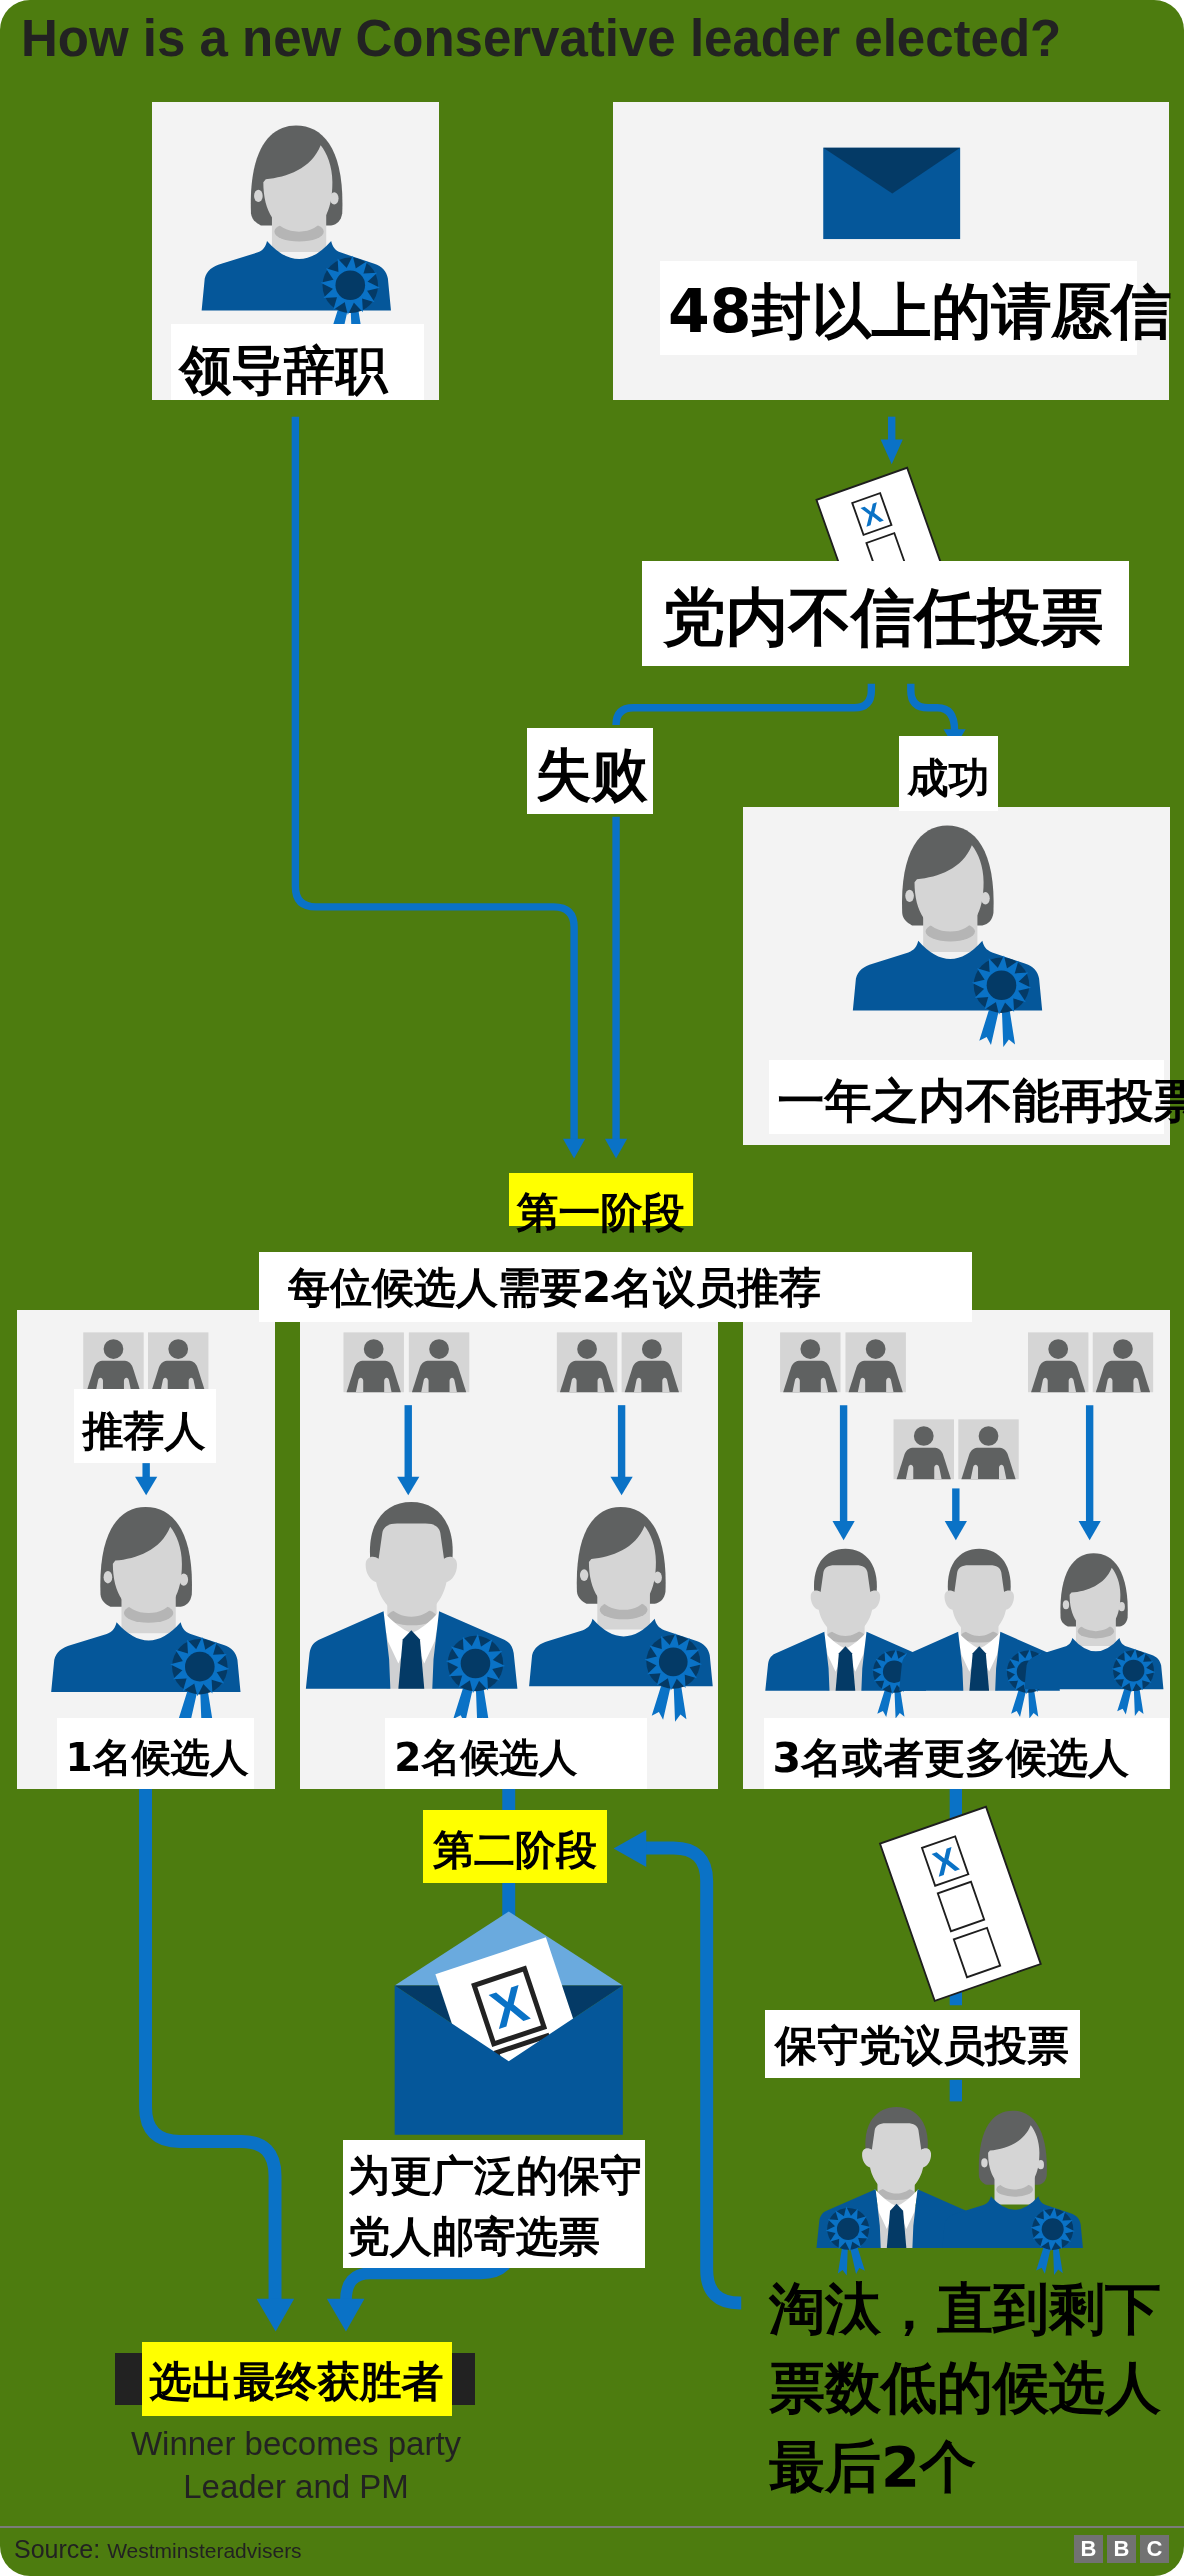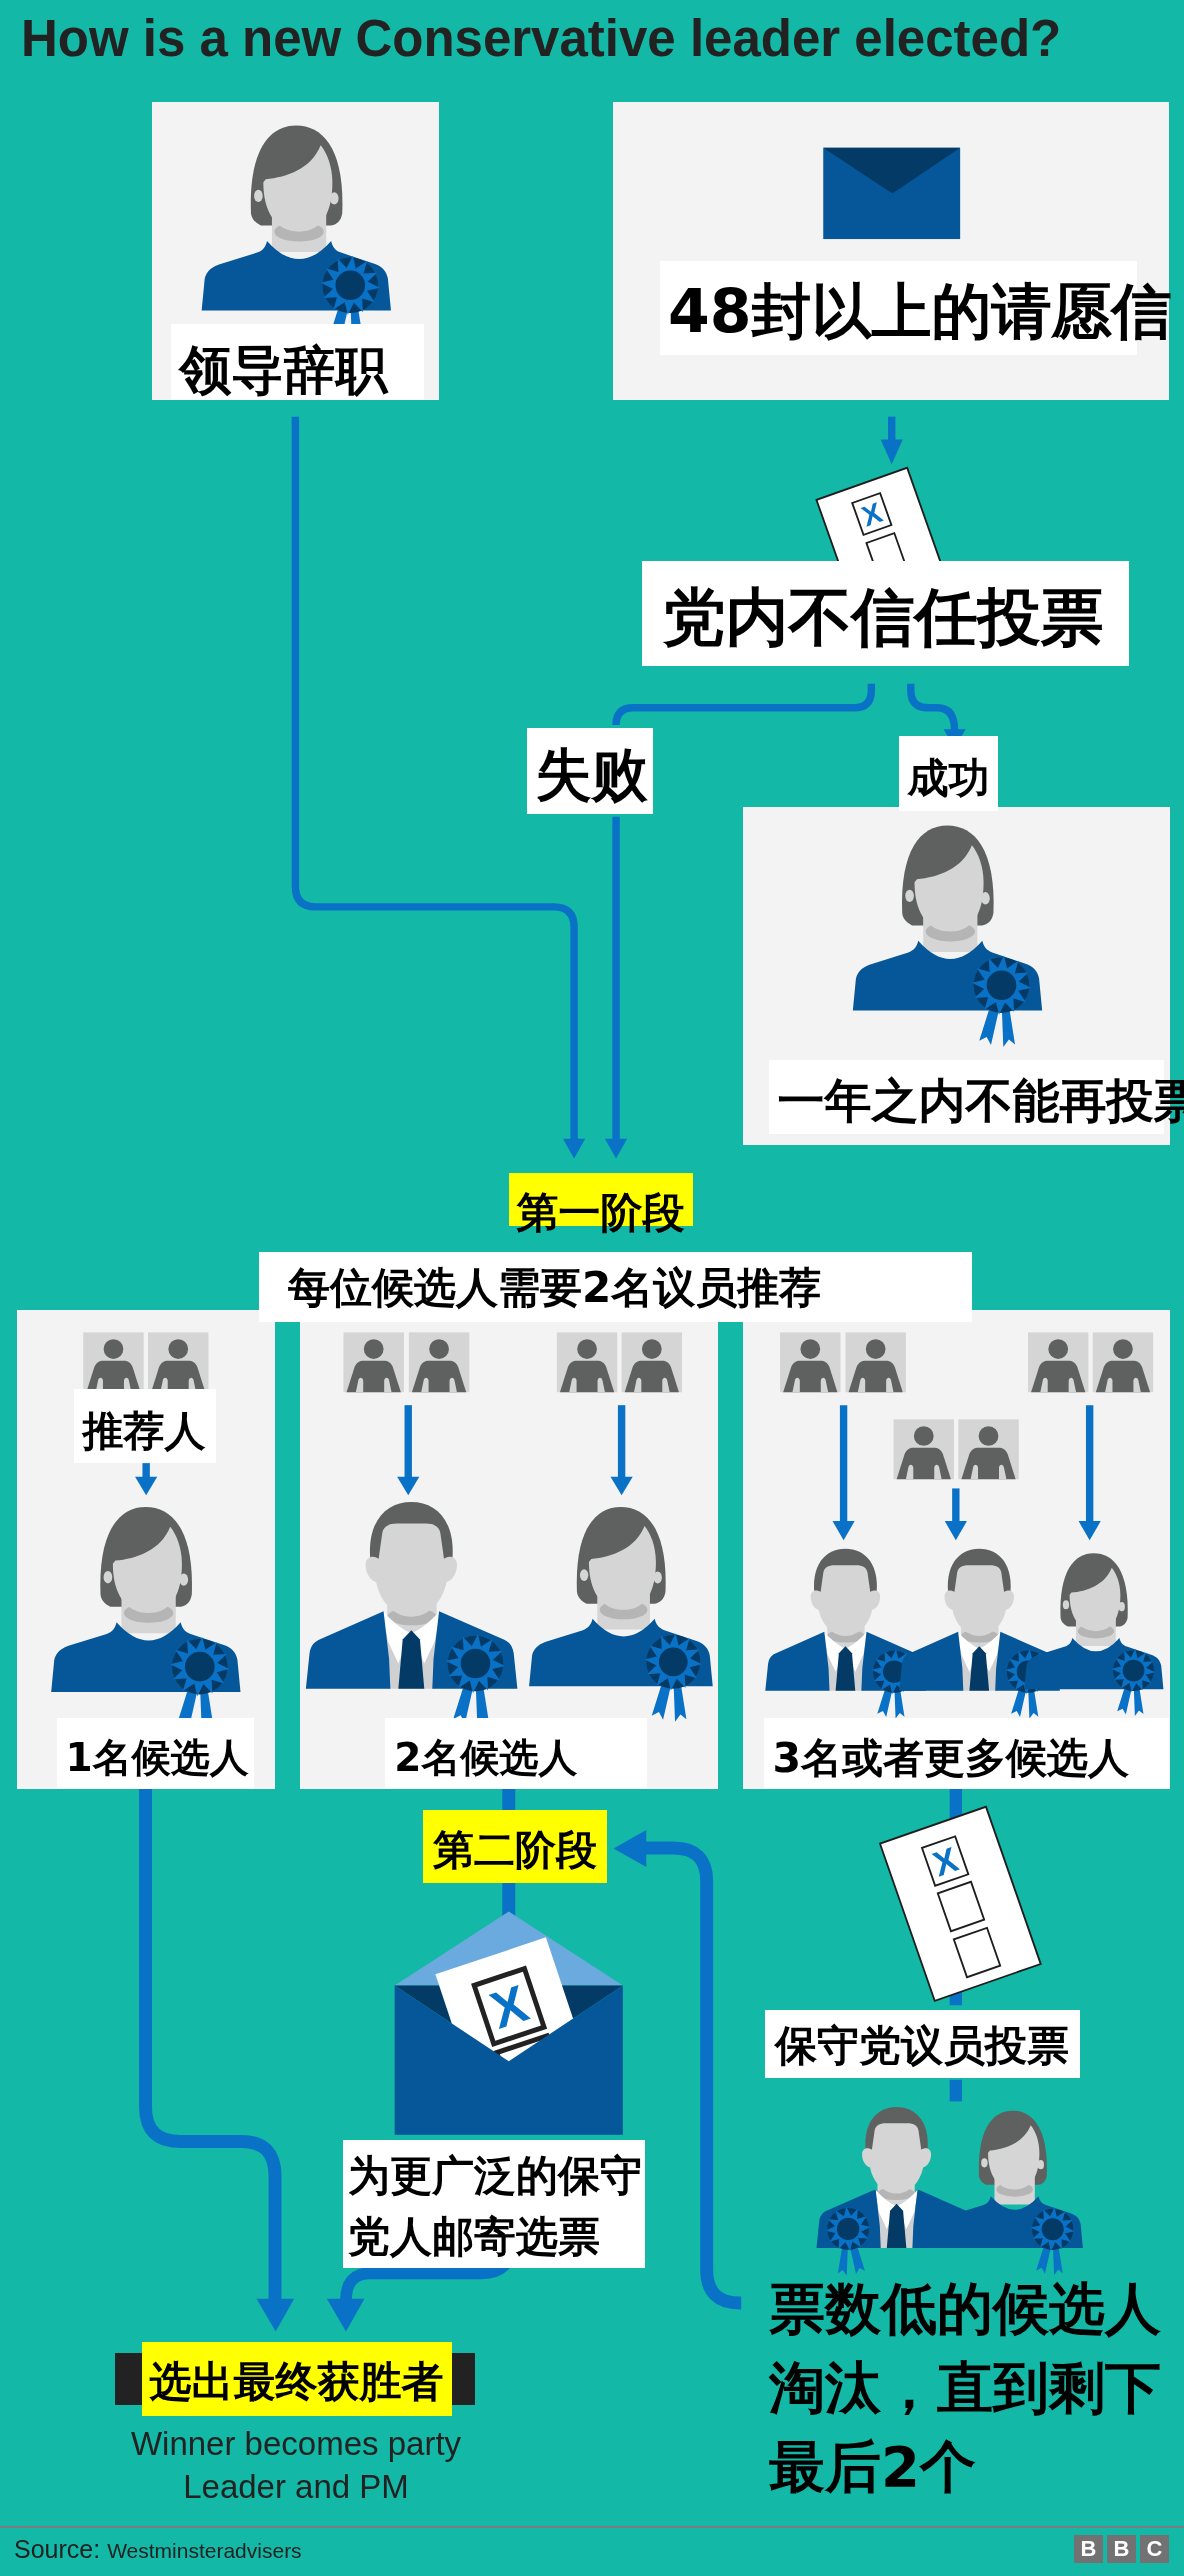--- a/index.html
+++ b/index.html
@@ -1,21 +1,21 @@
 <!DOCTYPE html>
 <html style="--line-blue: #0a72c6; --body-blue: #05579a; --navy: #043a66; --flap-light: #6aaade; --highlight: #ffff00; --panel: #f3f3f3; --hair: #5f6161; --skin: #d5d5d5; --logo-grey: #727272; --text-dark: #222222;font-size:10px"><head>
 <meta charset="utf-8">
 <style>
   :root{
     --line-blue:#0a72c6; --body-blue:#05579a; --navy:#043a66; --flap-light:#6aaade;
     --highlight:#ffff00; --panel:#f3f3f3; --hair:#5f6161; --skin:#d5d5d5;
     --logo-grey:#727272; --text-dark:#222222;
   }
   html,body{margin:0;padding:0;background:#fff;}
-  #page{position:relative;width:1184px;height:2576px;overflow:hidden;background:#14b8a6;font-family:"Liberation Sans",sans-serif;}
+  #page{position:relative;width:1184px;height:2576px;overflow:hidden;background:#4d7c0f;font-family:"Liberation Sans",sans-serif;border-radius:30px;}
   .abs{position:absolute;}
   .panel{position:absolute;background:var(--panel,#f3f3f3);}
   .gfx{position:absolute;left:0;top:0;width:1184px;height:2576px;}
   .lbl{position:absolute;background:#fff;}
   .lbl.yellow{background:var(--highlight,#ffff00);}
   .txt{position:absolute;white-space:nowrap;font-family:"DejaVu Sans",sans-serif;font-weight:bold;color:#000;}
   .title{font-family:"Liberation Sans",sans-serif;font-weight:bold;color:var(--text-dark,#222);white-space:nowrap;}
   .note{font-family:"Liberation Sans",sans-serif;color:var(--text-dark,#222);text-align:center;}
   .source{font-family:"Liberation Sans",sans-serif;color:var(--text-dark,#222);white-space:nowrap;}
   .logo-box{position:absolute;top:2535px;width:29px;height:28px;background:var(--logo-grey,#727272);color:#fff;font-family:"Liberation Sans",sans-serif;font-weight:bold;font-size:22px;line-height:28px;text-align:center;}
@@ -258,22 +258,22 @@
       <div>为更广泛的保守</div>
       <div>党人邮寄选票</div>
     </div>
   </div>
 
   <div class="lbl" style="left:765px;top:2010px;width:315px;height:68px;">
     <div class="txt" style="left:10px;top:15.4px;font-size:42px;line-height:42px;">保守党议员投票</div>
   </div>
 
   <div class="txt" style="left:769px;top:2269px;font-size:56px;line-height:79px;">
+    <div>淘汰，直到剩下</div>
     <div>票数低的候选人</div>
-    <div>淘汰，直到剩下</div>
     <div>最后2个</div>
   </div>
 
   <div class="abs" style="left:115px;top:2353px;width:360px;height:52px;background:#222;"></div>
   <div class="lbl yellow" style="left:142px;top:2342px;width:310px;height:74px;">
     <div class="txt" style="left:7.4px;top:19px;font-size:42px;line-height:42px;">选出最终获胜者</div>
   </div>
   <div class="abs note" style="left:111px;top:2422px;width:370px;font-size:33px;line-height:43px;">
     <div>Winner becomes party</div>
     <div>Leader and PM</div>

